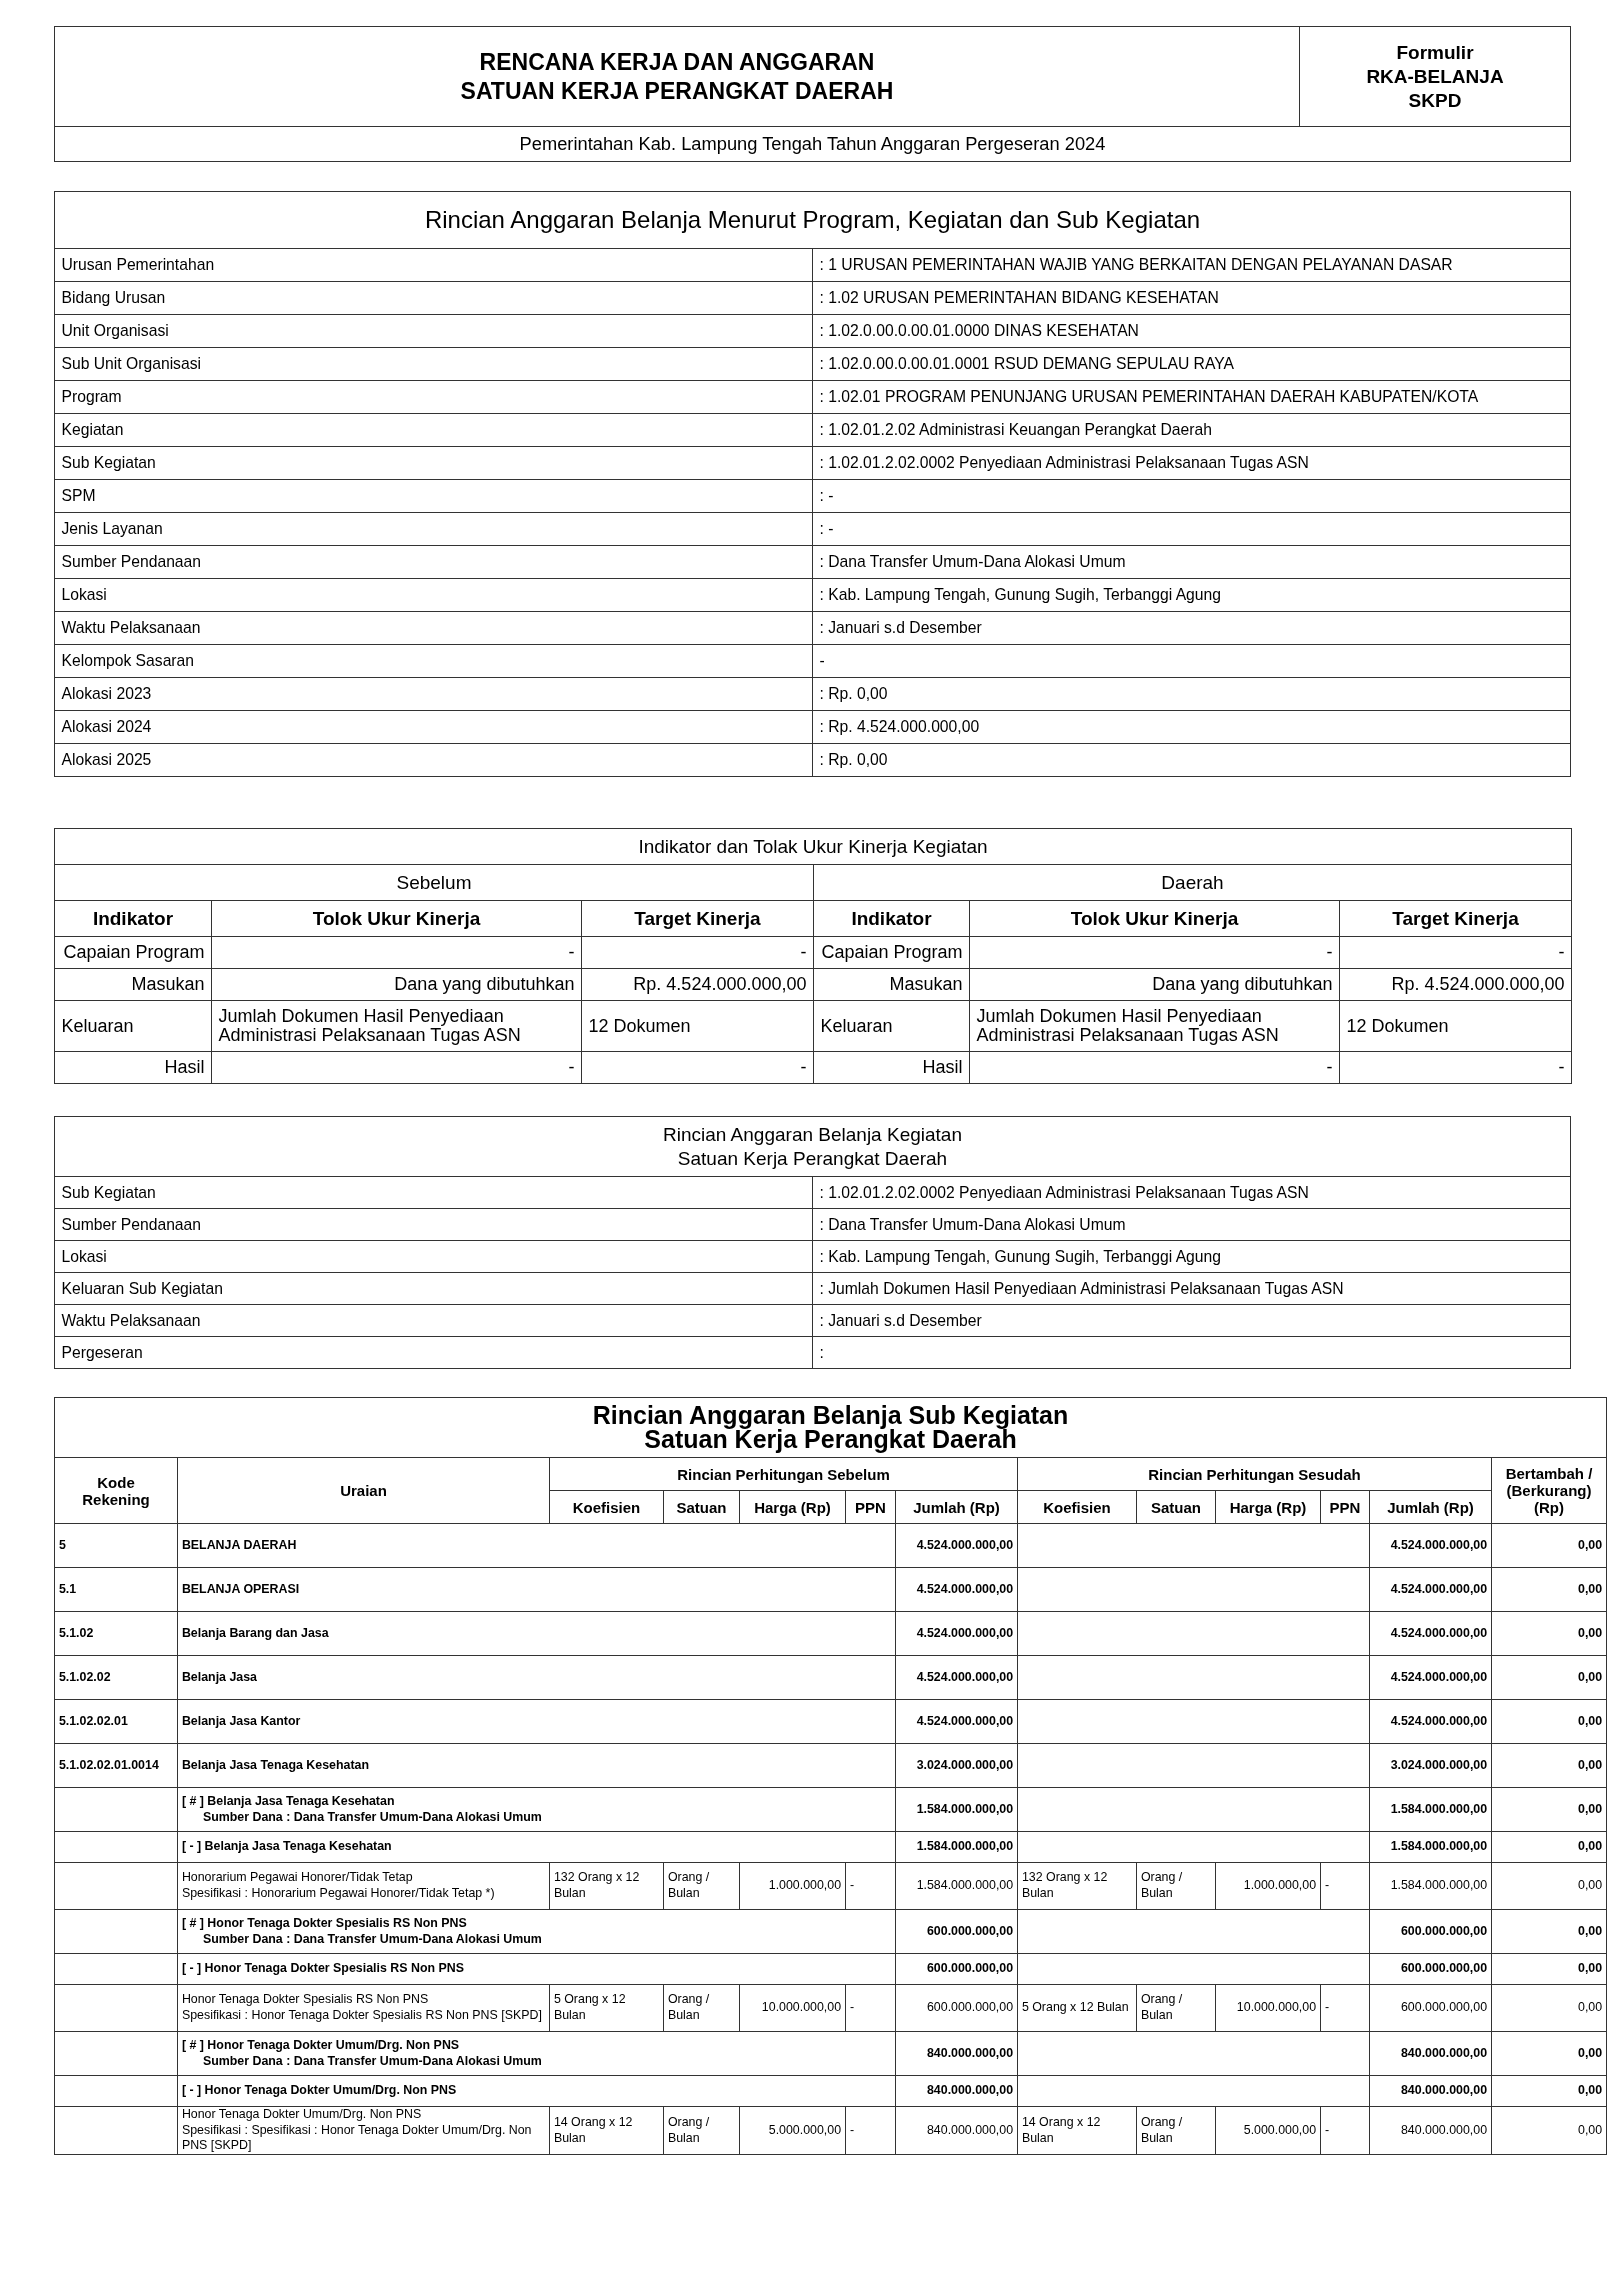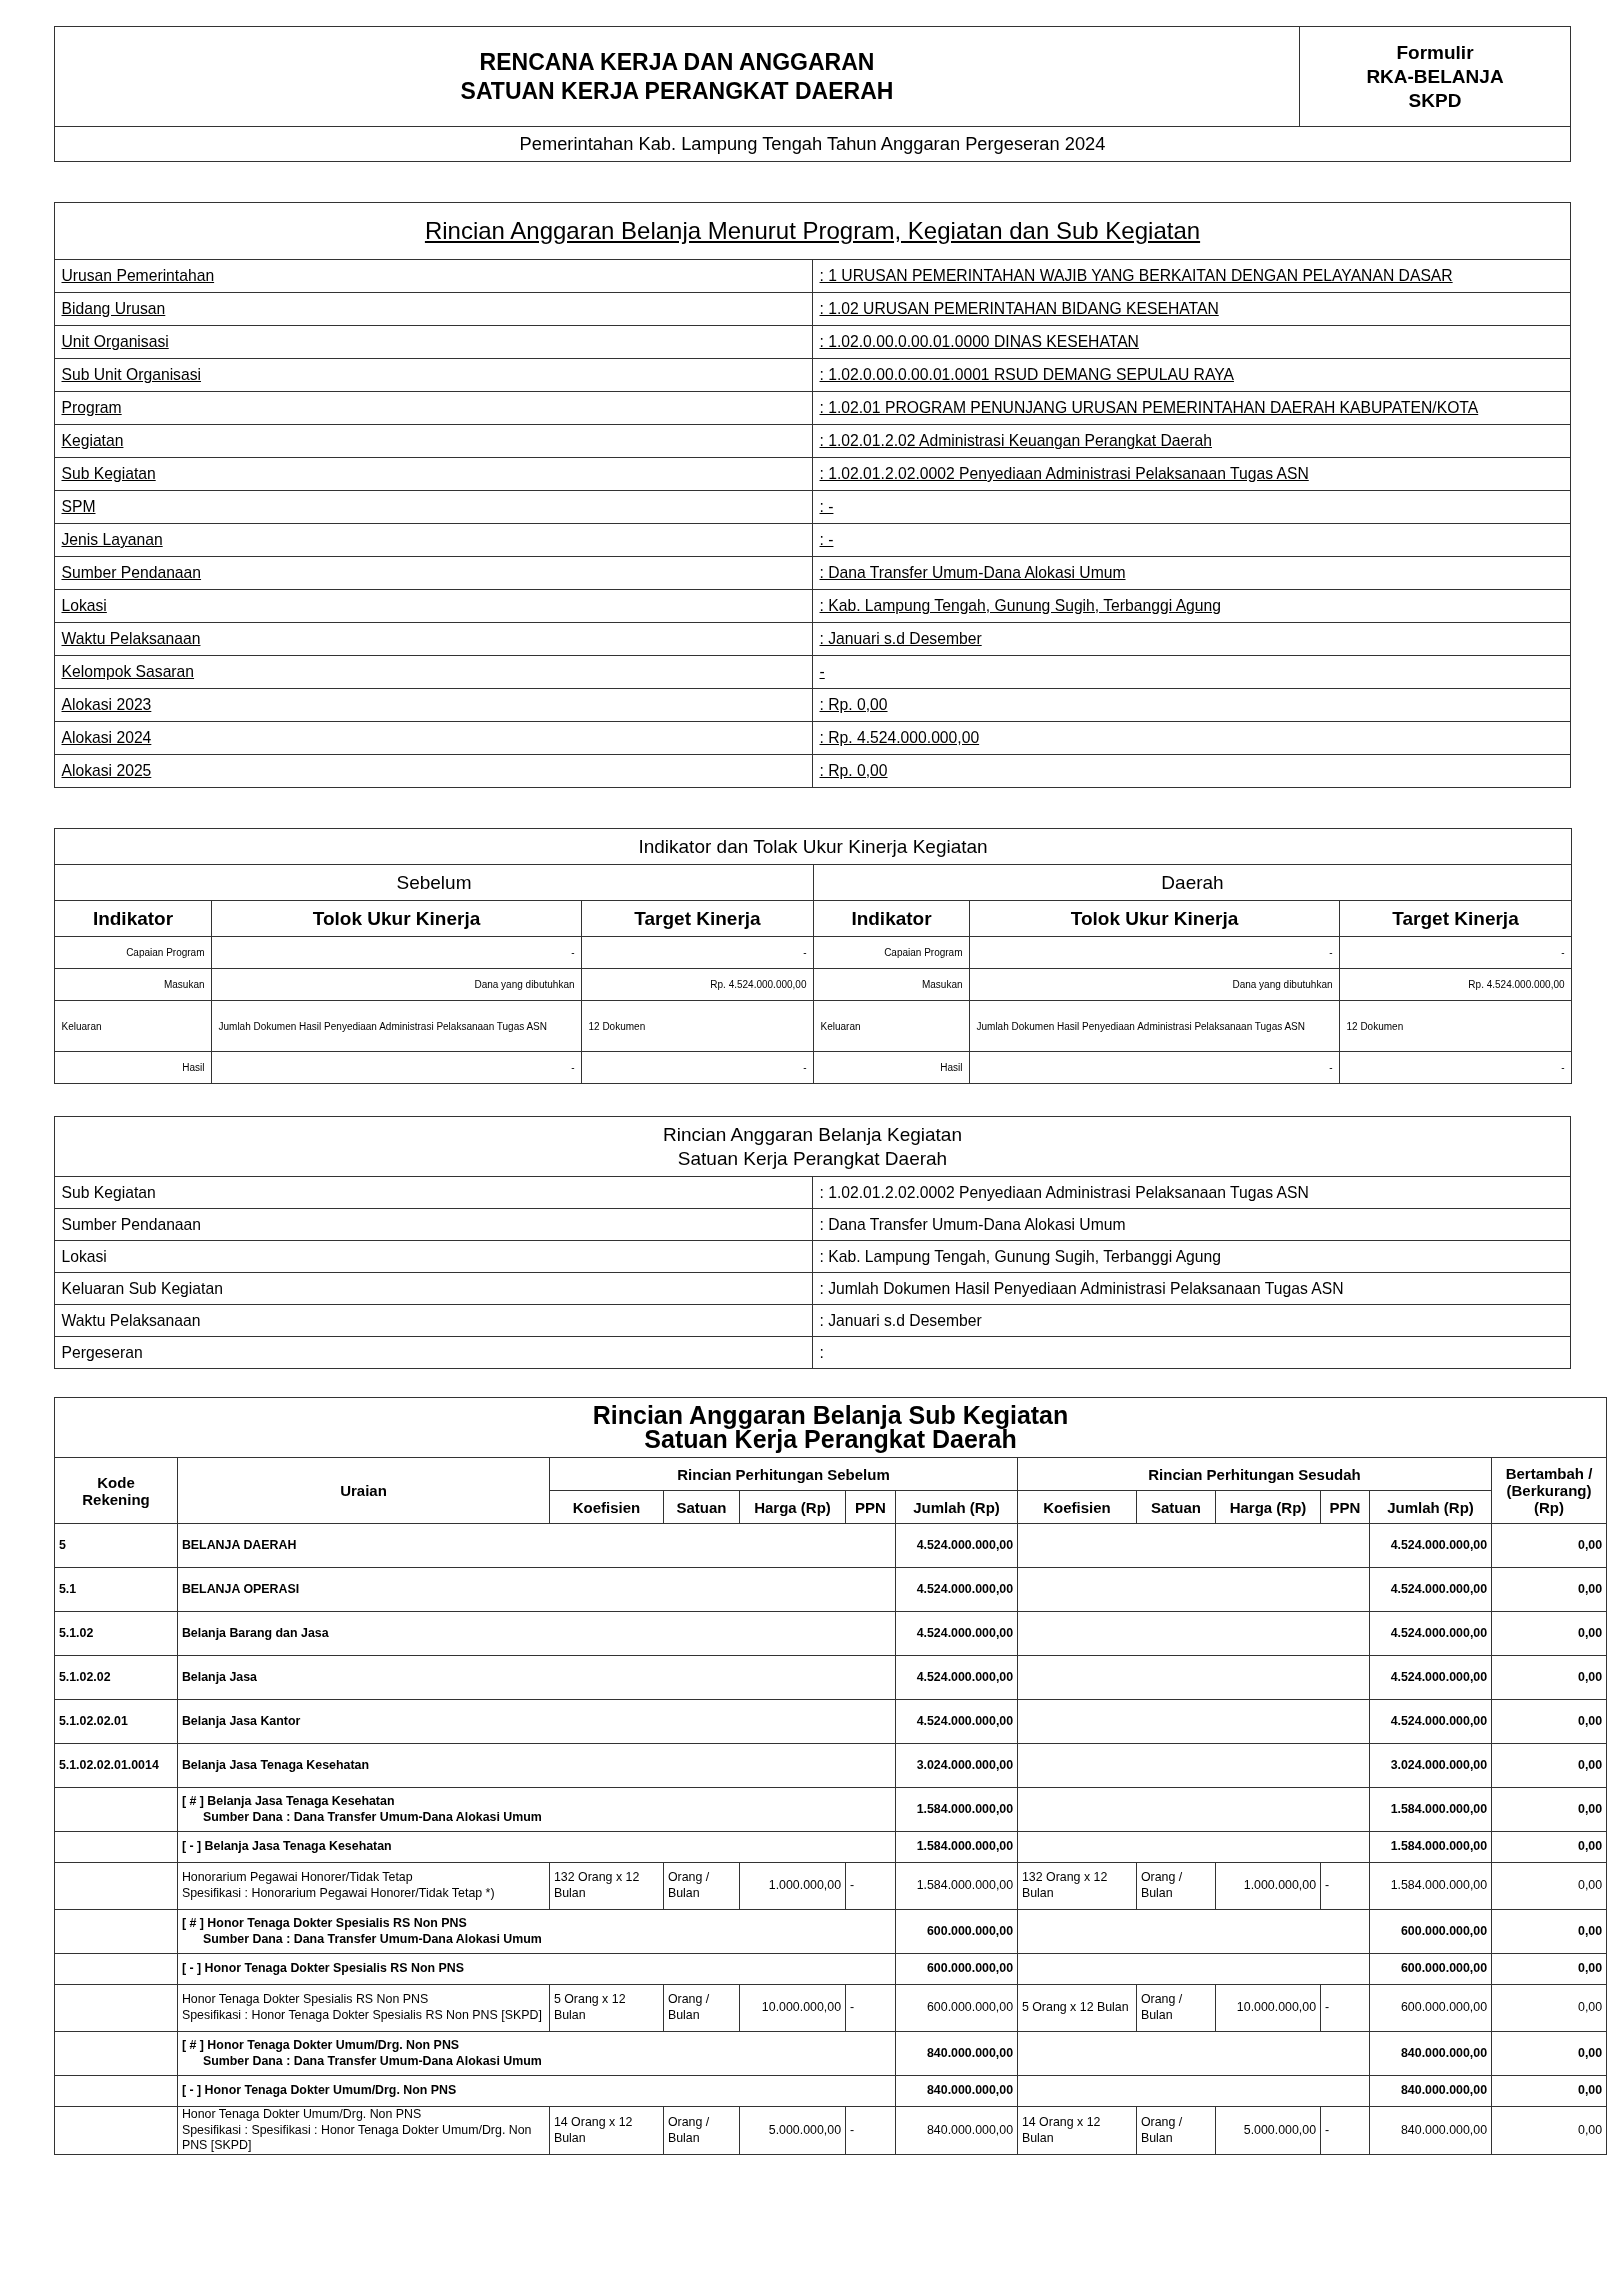--- a/index.html
+++ b/index.html
@@ -7,28 +7,28 @@
   table { border-collapse: collapse; position: absolute; left: 54px; width: 1517px; table-layout: fixed; }
   td, th { border: 1.3px solid #333; padding: 0 6.5px; font-weight: normal; vertical-align: middle; }
 
   
   #hdr { top: 26px; }
   #hdr .title { height: 99px; text-align: center; font-weight: bold; font-size: 23px; line-height: 29px; }
   #hdr .form { width: 257px; text-align: center; font-weight: bold; font-size: 19px; line-height: 24px; }
   #hdr .sub { height: 34px; text-align: center; font-size: 18.3px; }
 
   
-  #info { top: 202px; text-decoration: underline; }
+  #info { top: 191px; }
   #info .ttl { height: 56px; text-align: center; font-size: 24px; }
   #info td { height: 32px; font-size: 15.7px; }
   #info td.lbl { width: 182px; }
 
   
   #ind { top: 828px; }
-  #ind td { font-size: 10px; }
+  #ind td { font-size: 18px; }
   #ind .ttl { height: 35px; text-align: center; font-size: 19px; }
   #ind .grp { height: 35px; text-align: center; font-size: 19px; }
   #ind .colh { height: 35px; text-align: center; font-size: 19px; font-weight: bold; }
   #ind .r td { height: 31px; }
   #ind .r2 td { height: 50px; line-height: 19px; }
 
   
   #keg { top: 1116px; }
   #keg .ttl { height: 59px; text-align: center; font-size: 19px; line-height: 23.6px; }
   #keg td { height: 31px; font-size: 15.7px; }

